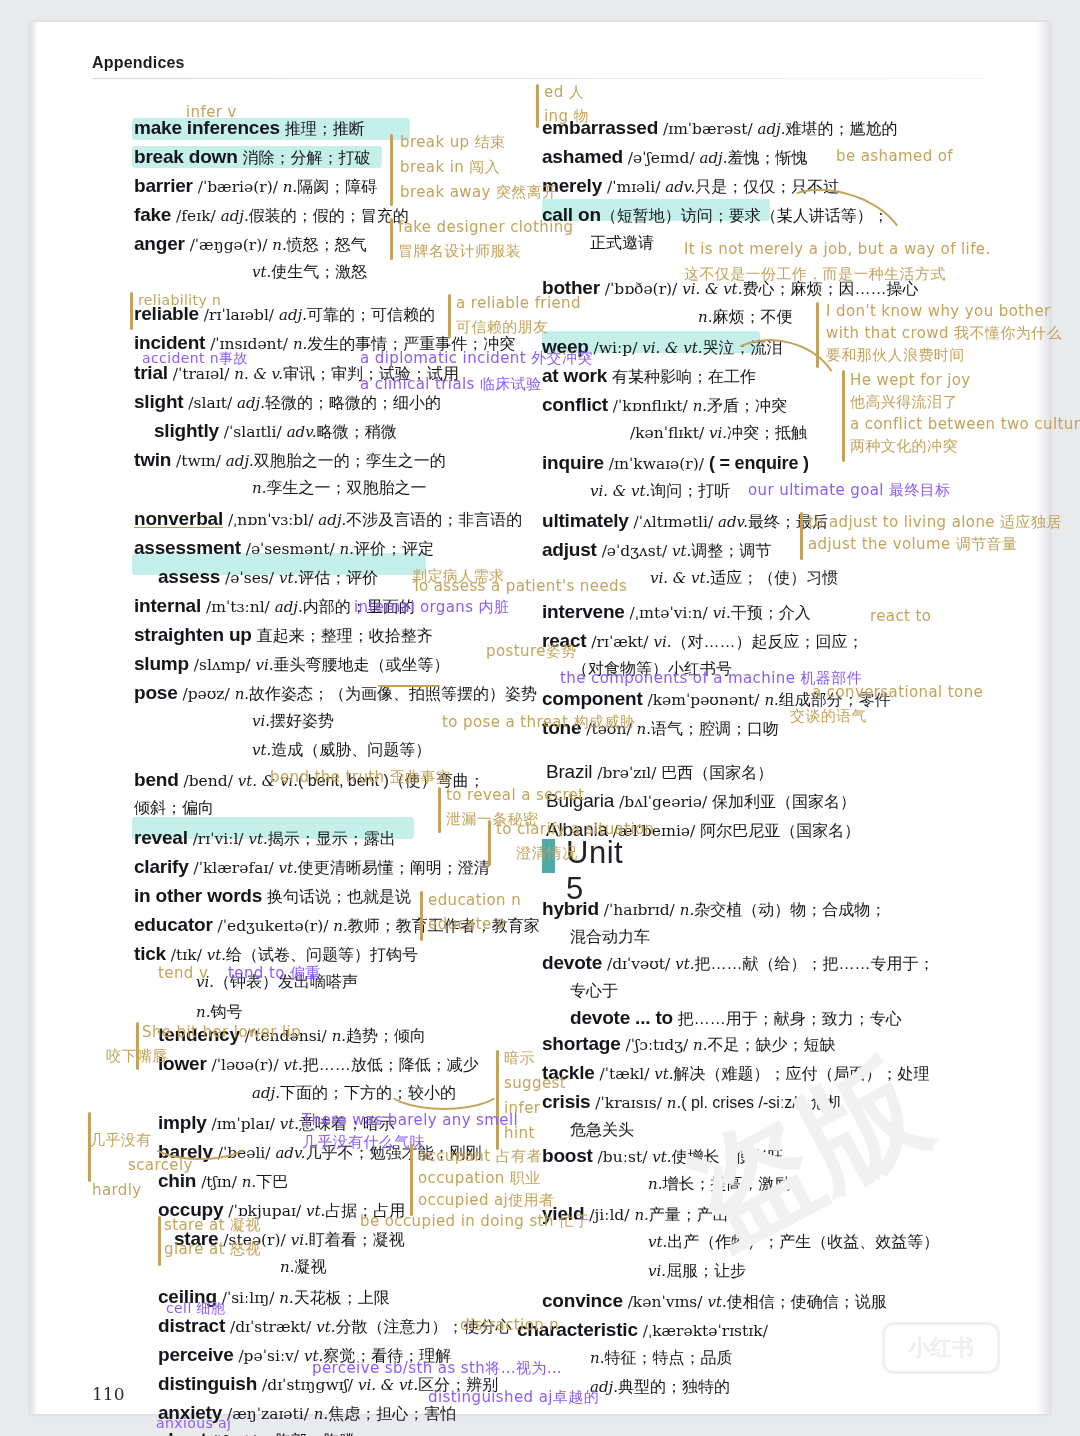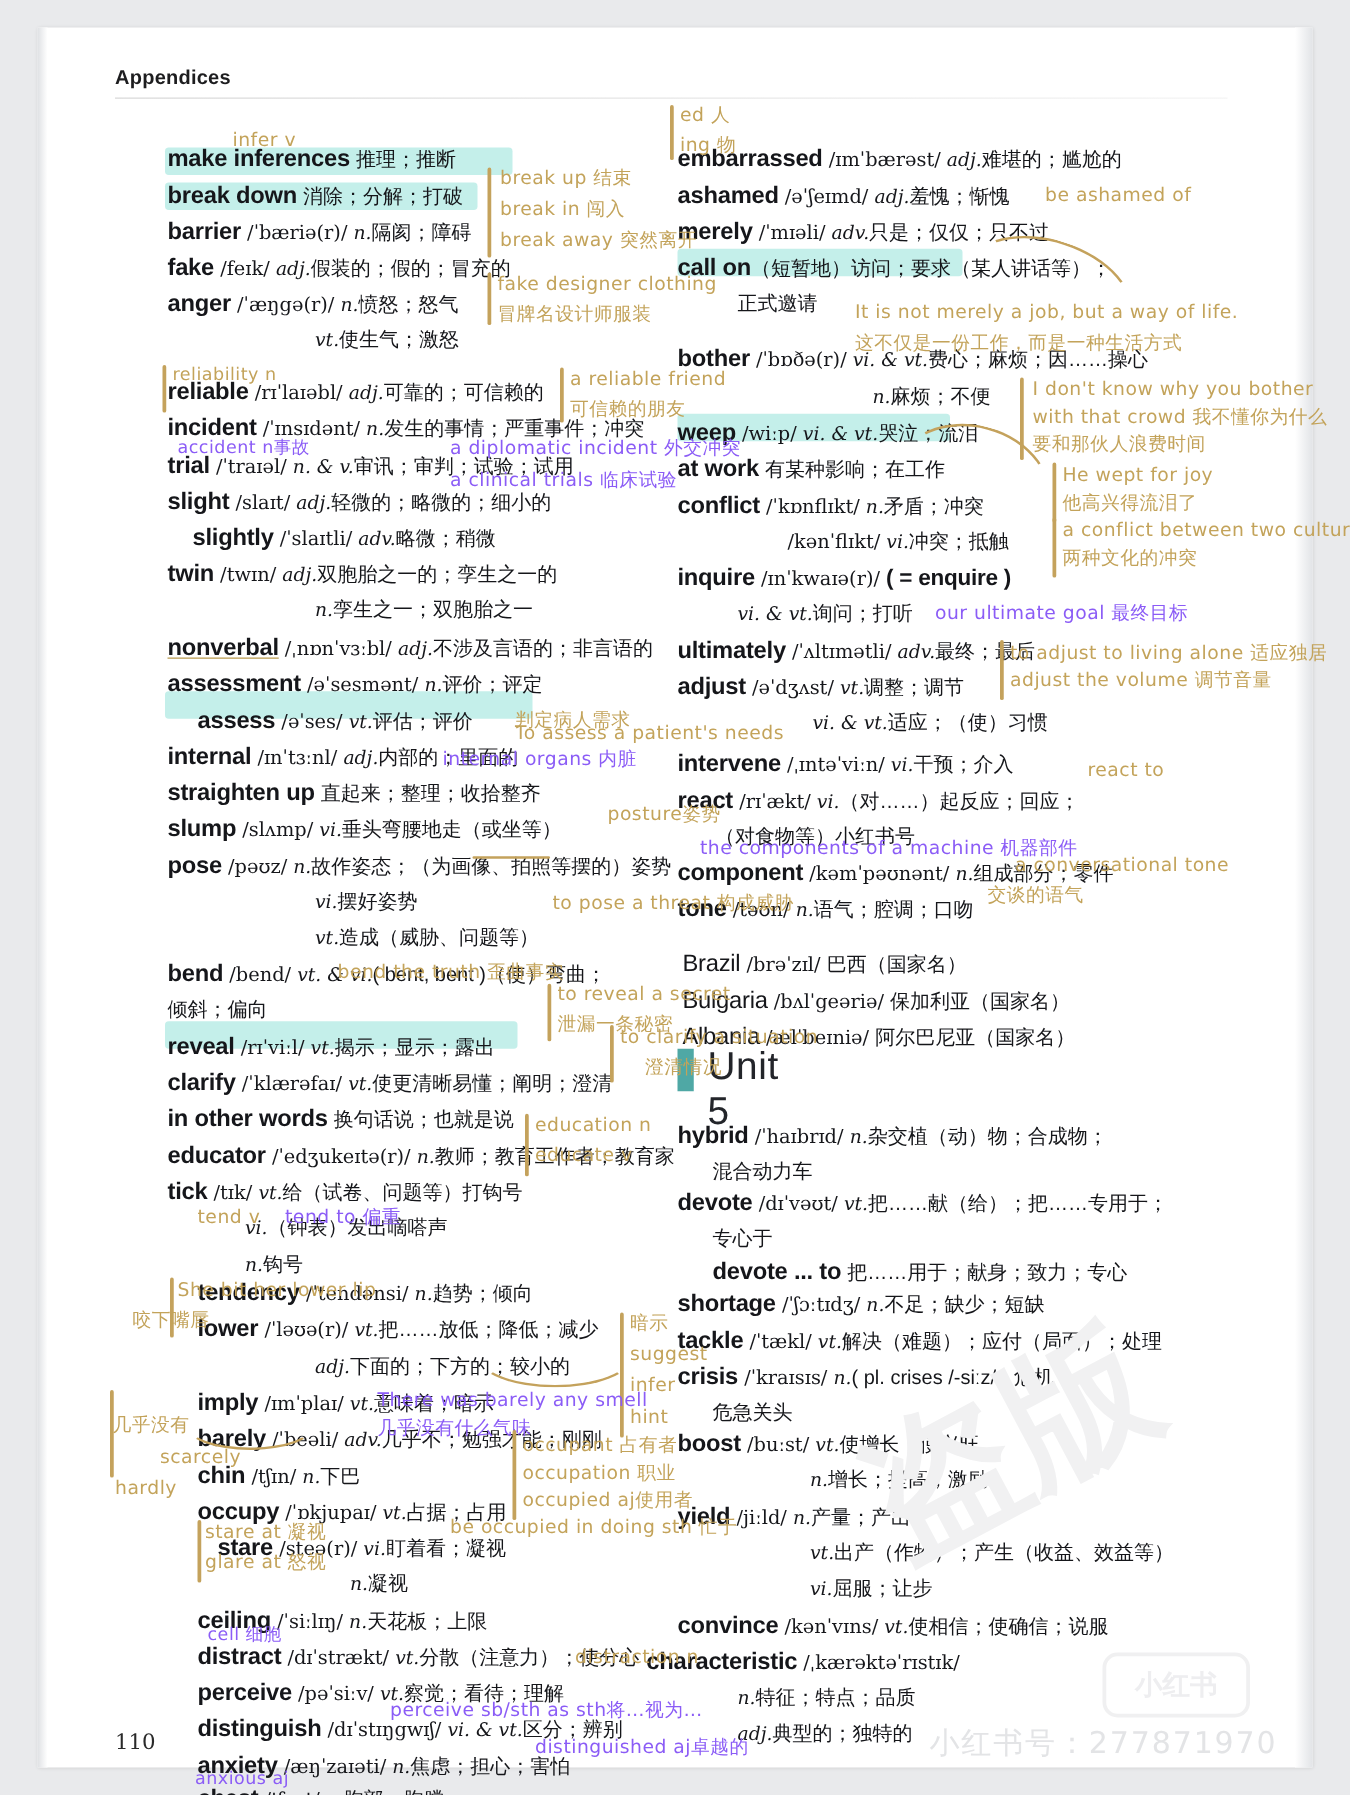--- a/index.html
+++ b/index.html
@@ -296,14 +296,13 @@
   <div class="an" style="left:778px;top:492px;">to adjust to living alone 适应独居</div>
   <div class="an" style="left:778px;top:514px;">adjust the volume 调节音量</div>
   <div class="an" style="left:840px;top:586px;">react to</div>
   <div class="an pale" style="left:530px;top:648px;">the components of a machine 机器部件</div>
   <div class="an" style="left:782px;top:662px;">a conversational tone</div>
   <div class="an" style="left:760px;top:686px;">交谈的语气</div>
 
   <div class="wm-big">盗版</div>
   <div class="wm-badge">小红书</div>
   <div class="pgno">110</div>
-  <div class="wm-id">小红书号：277871970</div>
 </div>
 
 </body></html>

